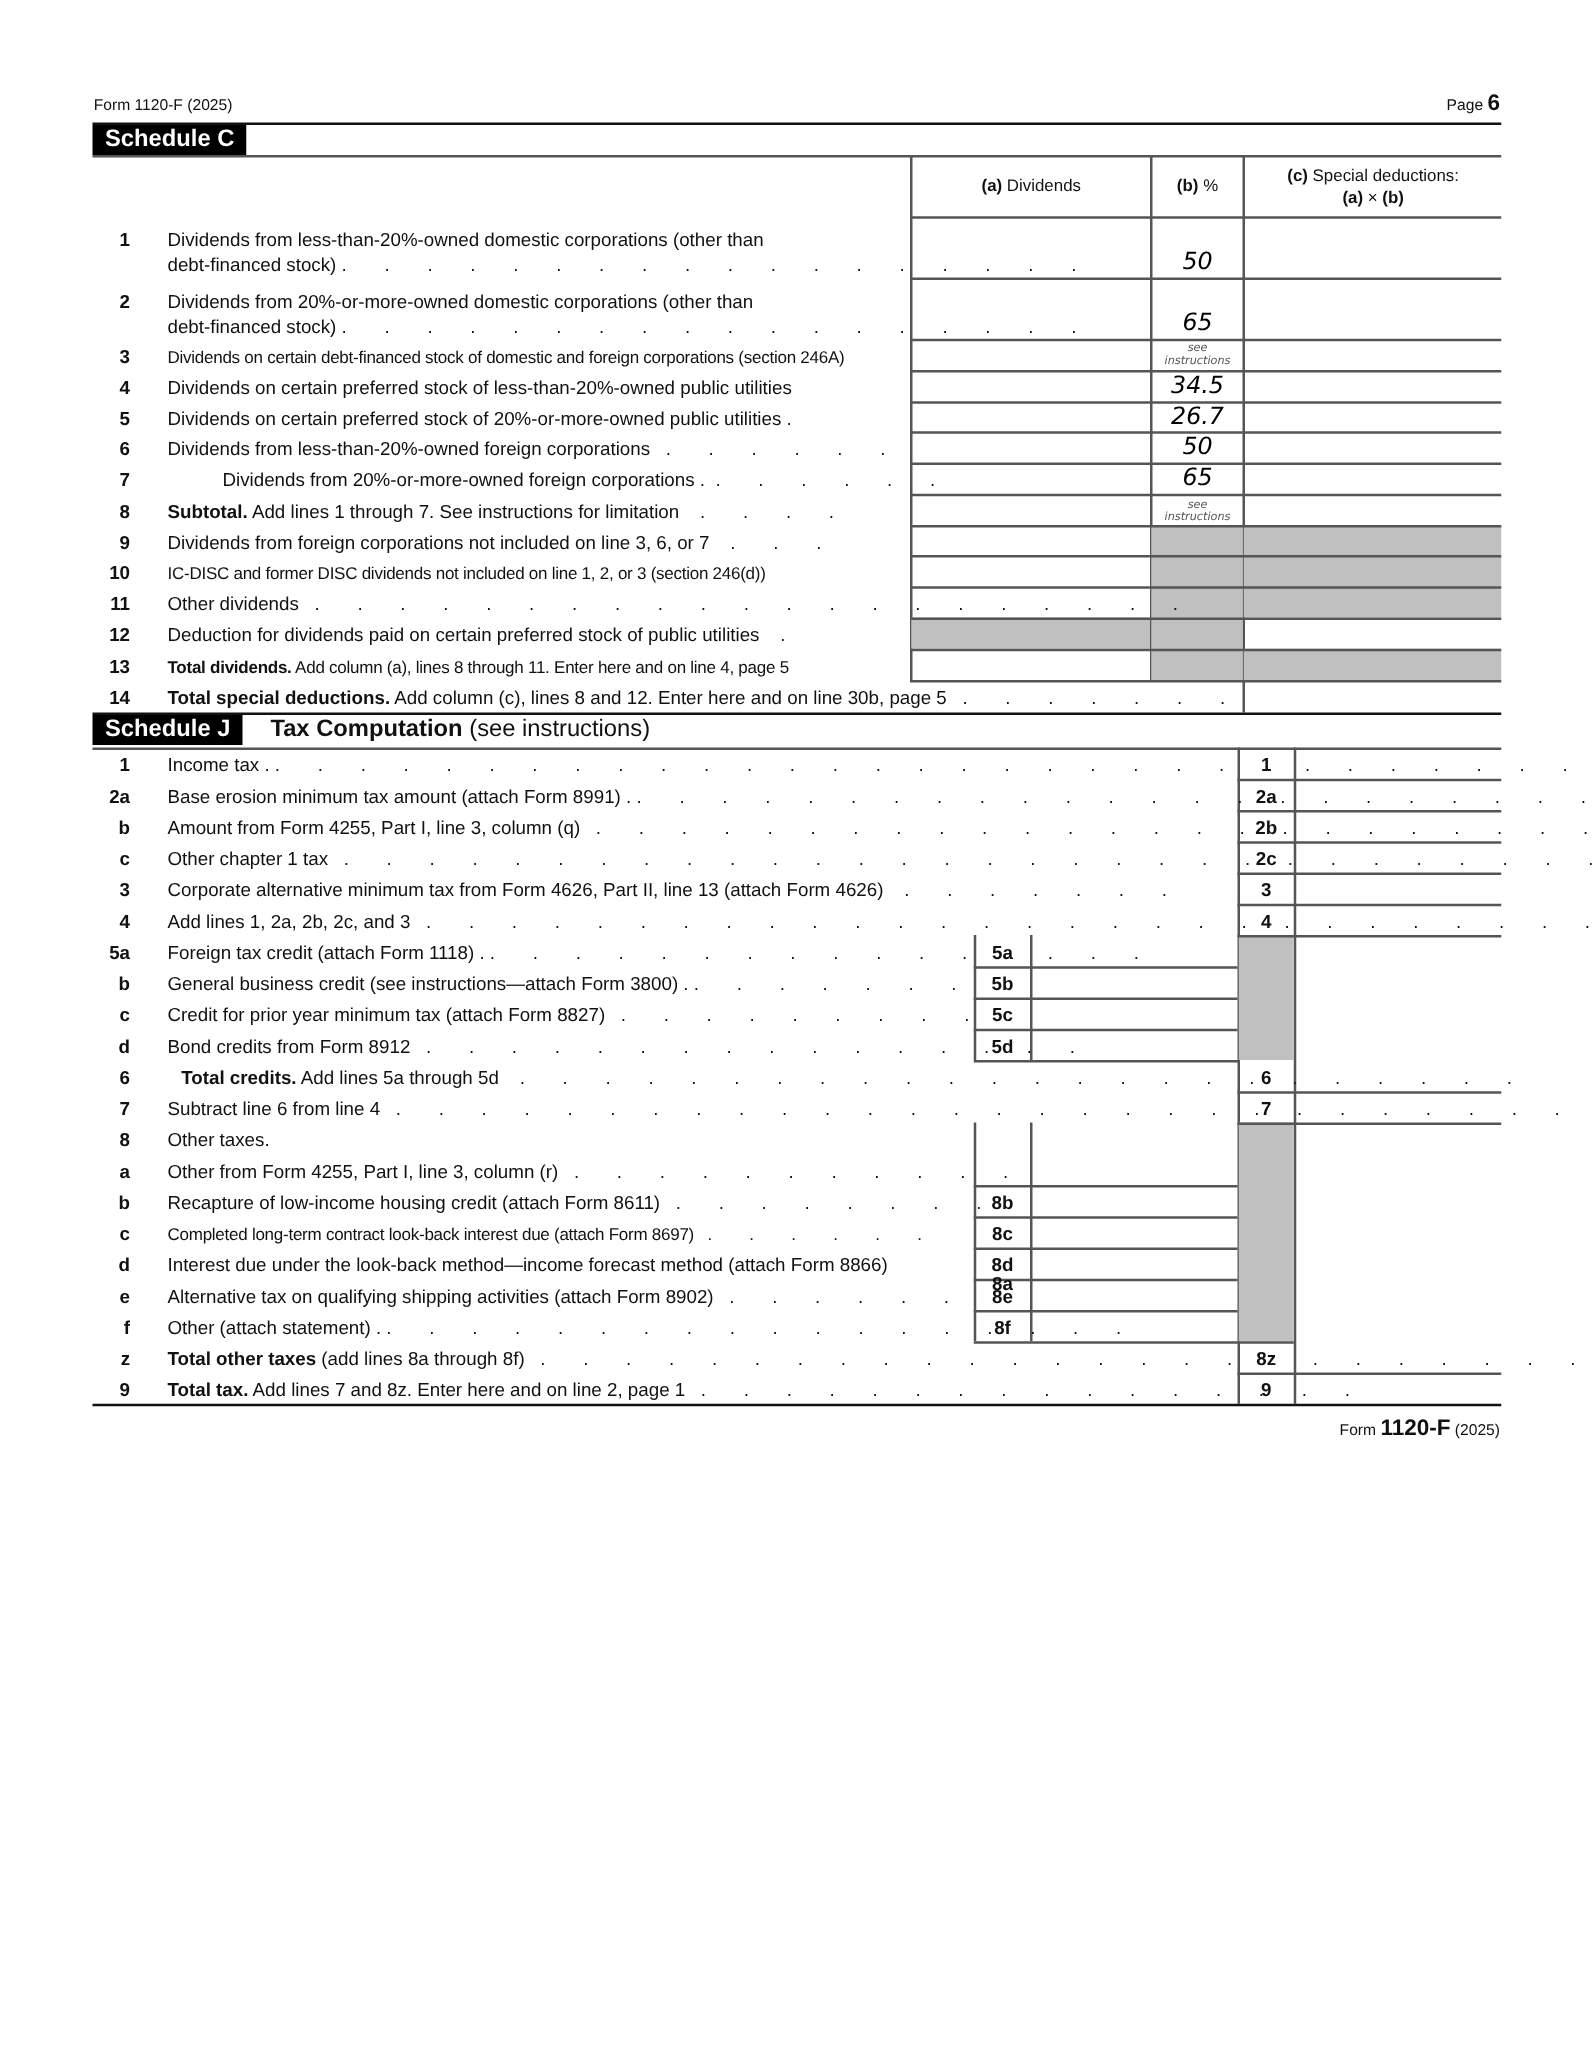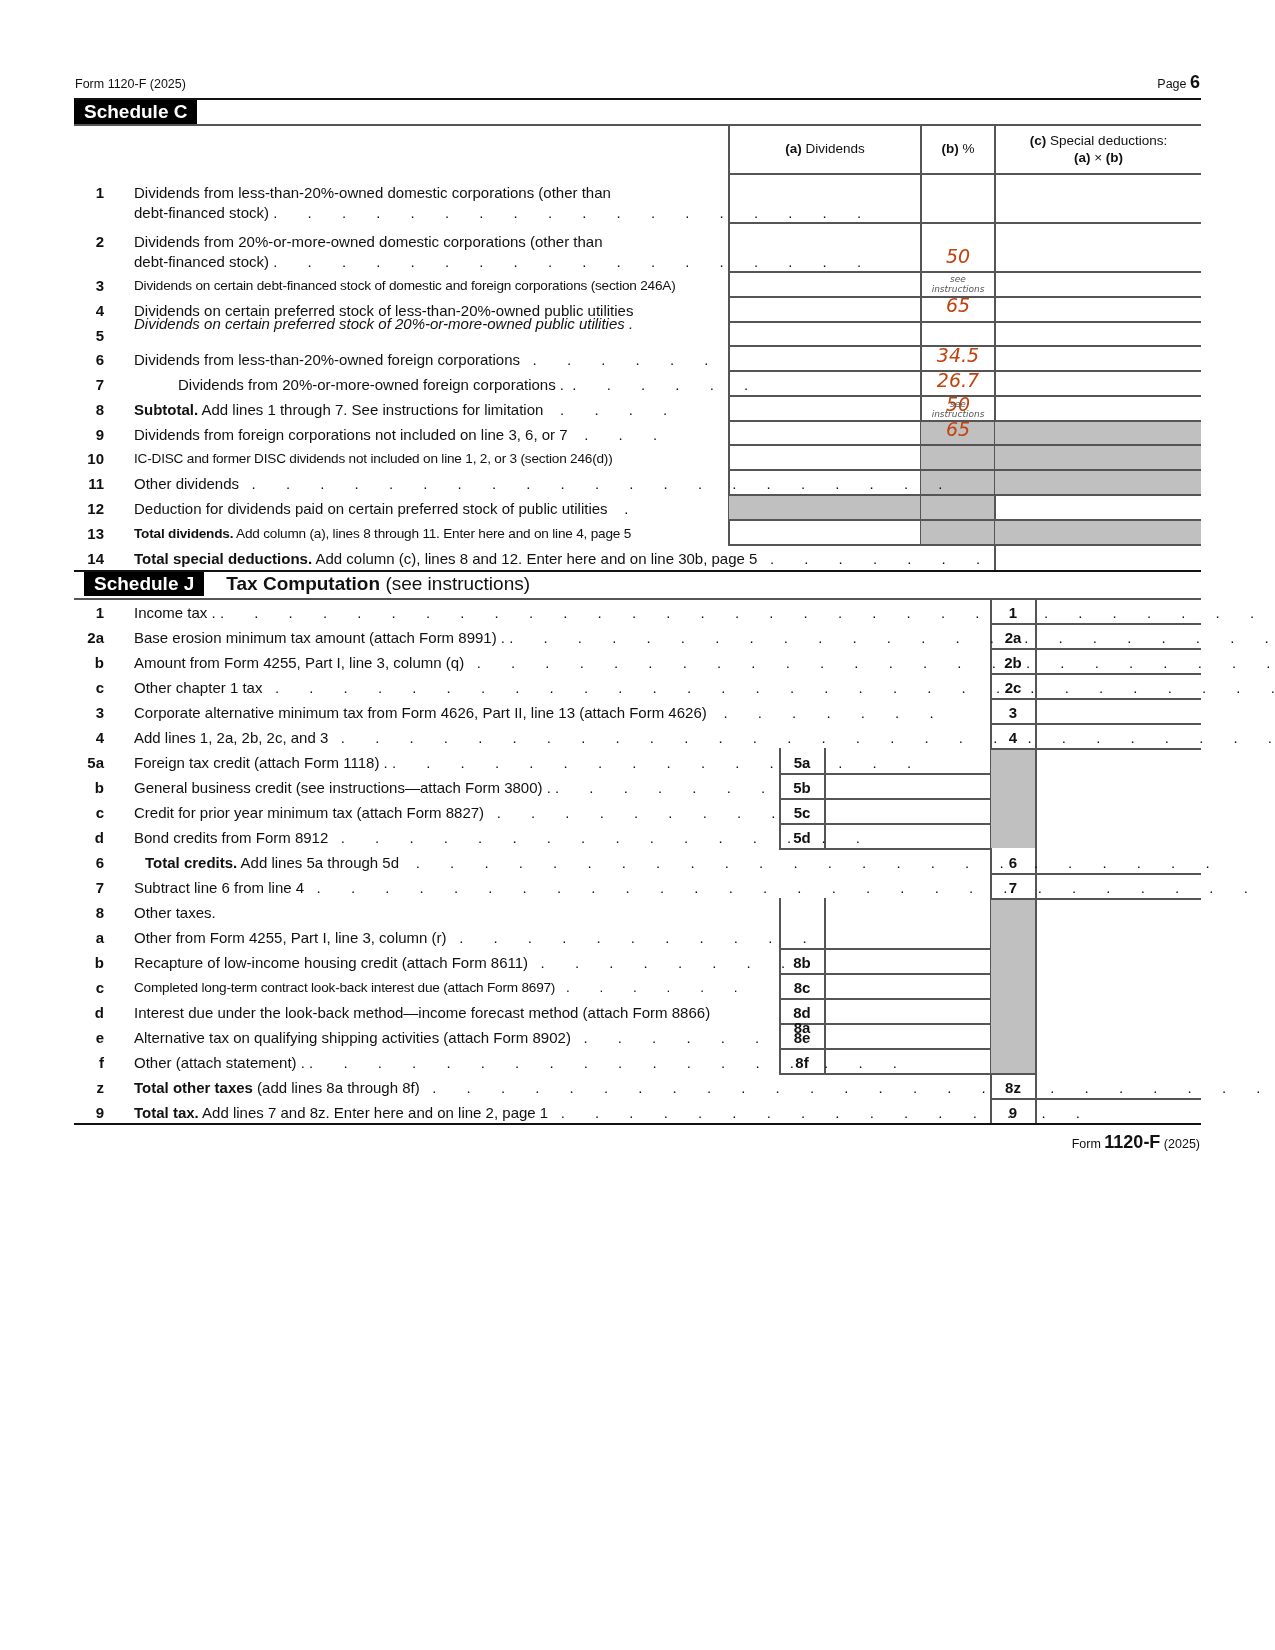--- a/index.html
+++ b/index.html
@@ -13,21 +13,21 @@
   .sched-badge { background:#000; color:#fff; font-weight:bold; font-size:19px; height:24px; line-height:24px; padding:0 10px; }
   .sched-title { font-size:19px; margin-left:22px; }
   .sched-title b { font-weight:bold; }
   .hline { position:absolute; height:1.5px; background:#555; }
   .vline { position:absolute; width:1.5px; background:#555; }
   .shade { position:absolute; background:#c0c0c0; }
   .ln { position:absolute; font-weight:bold; font-size:15px; text-align:right; width:30px; }
   .tx { position:absolute; font-size:15px; white-space:nowrap; }
   .tx.narrow { font-size:13.6px; letter-spacing:-0.2px; }
   .dots { letter-spacing:13px; }
-  .pct { position:absolute; width:72px; text-align:center; font-family:"DejaVu Sans", sans-serif; font-size:19px; font-style:italic; font-weight:200; color:#c2410c;margin-top:47px; }
+  .pct { position:absolute; width:72px; text-align:center; font-family:"DejaVu Sans", sans-serif; font-size:19px; font-style:italic; font-weight:200; color:#000000; }
   .seeins { position:absolute; width:72px; text-align:center; font-family:"DejaVu Sans", sans-serif; font-size:9px; line-height:10px; color:#555; font-style:italic; }
   .colhead { position:absolute; font-size:13.5px; text-align:center; }
   .box-lbl { position:absolute; font-weight:bold; font-size:15px; text-align:center; }
   .foot { right:75px; top:1132px; font-size:12.5px; }
   .foot b { font-size:18px; }
   .field { position:absolute; background:transparent; border:none; outline:none; }
 </style>
 </head>
 <body>
 
@@ -94,21 +94,21 @@
 </div>
 <div>
   <div class="ln" style="left:74px;top:302px;">4</div>
   <div class="tx" style="left:134px;top:302px;">Dividends on certain preferred stock of less-than-20%-owned public utilities</div>
   <div class="pct" style="left:922px;top:297px;">34.5</div>
   <input class="field" style="left: 730px; top: 298px; width: 188px; height: 22px;">
   <input class="field" style="left: 996px; top: 298px; width: 204px; height: 22px;">
 </div>
 <div>
   <div class="ln" style="left:74px;top:327px;">5</div>
-  <div class="tx" style="left:134px;top:315px;font-style:italic;">Dividends on certain preferred stock of 20%-or-more-owned public utilities .</div>
+  <div class="tx" style="left:134px;top:327px;">Dividends on certain preferred stock of 20%-or-more-owned public utilities .</div>
   <div class="pct" style="left:922px;top:322px;">26.7</div>
   <input class="field" style="left: 730px; top: 323px; width: 188px; height: 21px;">
   <input class="field" style="left: 996px; top: 323px; width: 204px; height: 21px;">
 </div>
 <div>
   <div class="ln" style="left:74px;top:351px;">6</div>
   <div class="tx" style="left:134px;top:351px;"><span>Dividends from less-than-20%-owned foreign corporations</span> &nbsp;&nbsp;<span class="dots">. . . . . .</span></div>
   <div class="pct" style="left:922px;top:346px;">50</div>
   <input class="field" style="left: 730px; top: 347px; width: 188px; height: 22px;">
   <input class="field" style="left: 996px; top: 347px; width: 204px; height: 22px;">
@@ -152,21 +152,21 @@
   <div class="tx narrow" style="left:134px;top:526px;"><b>Total dividends.</b> <span>Add column (a), lines 8 through 11. Enter here and on line 4, page 5</span></div>
   <input class="field" style="left: 730px; top: 521px; width: 188px; height: 22px;">
 </div>
 <div>
   <div class="ln" style="left:74px;top:550px;">14</div>
   <div class="tx" style="left:134px;top:550px;"><b>Total special deductions.</b> <span>Add column (c), lines 8 and 12. Enter here and on line 30b, page 5</span> &nbsp;&nbsp;<span class="dots">. . . . . . .</span></div>
   <input class="field" style="left: 996px; top: 546px; width: 204px; height: 22px;">
 </div>
 
 <div class="rule-thick" style="top:570px;"></div>
-<div class="sched-head" style="top:572px;margin-left:10px;">
+<div class="sched-head" style="top:572px;">
   <span class="sched-badge">Schedule J</span>
   <span class="sched-title"><b>Tax Computation</b> <span>(see instructions)</span></span>
 </div>
 <div class="hline" style="top:598px;left:74px;width:1127px;"></div>
 
 <div class="vline" style="left:990px;top:598px;height:525px;"></div>
 <div class="vline" style="left:1035px;top:598px;height:525px;"></div>
 <div class="shade" style="left:991px;top:748px;width:44px;height:100px;"></div>
 <div class="shade" style="left:991px;top:898px;width:44px;height:175px;"></div>
 

